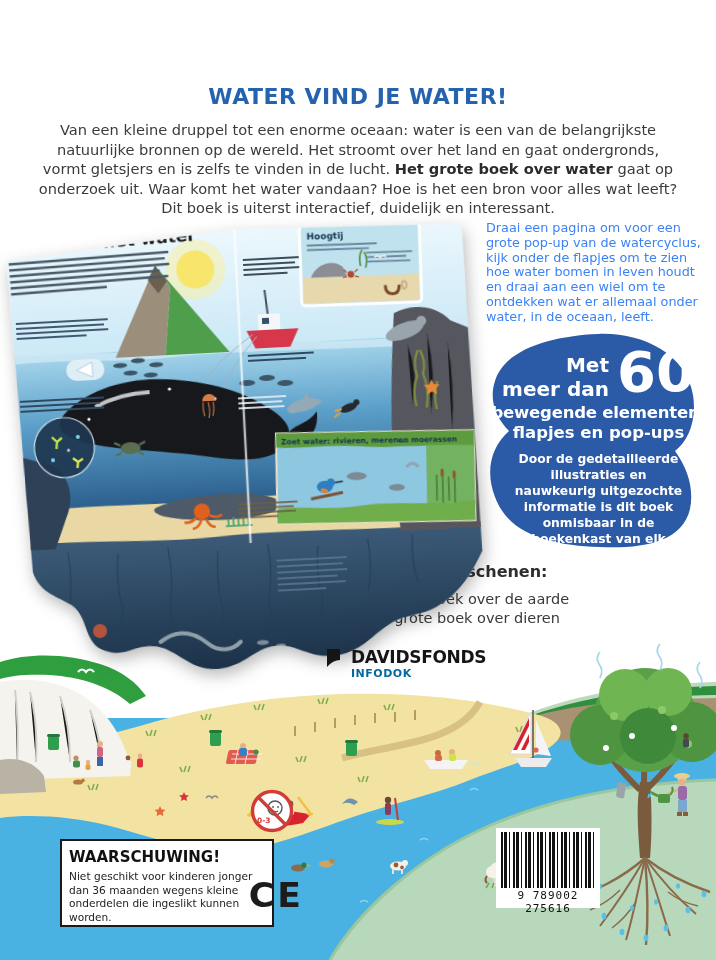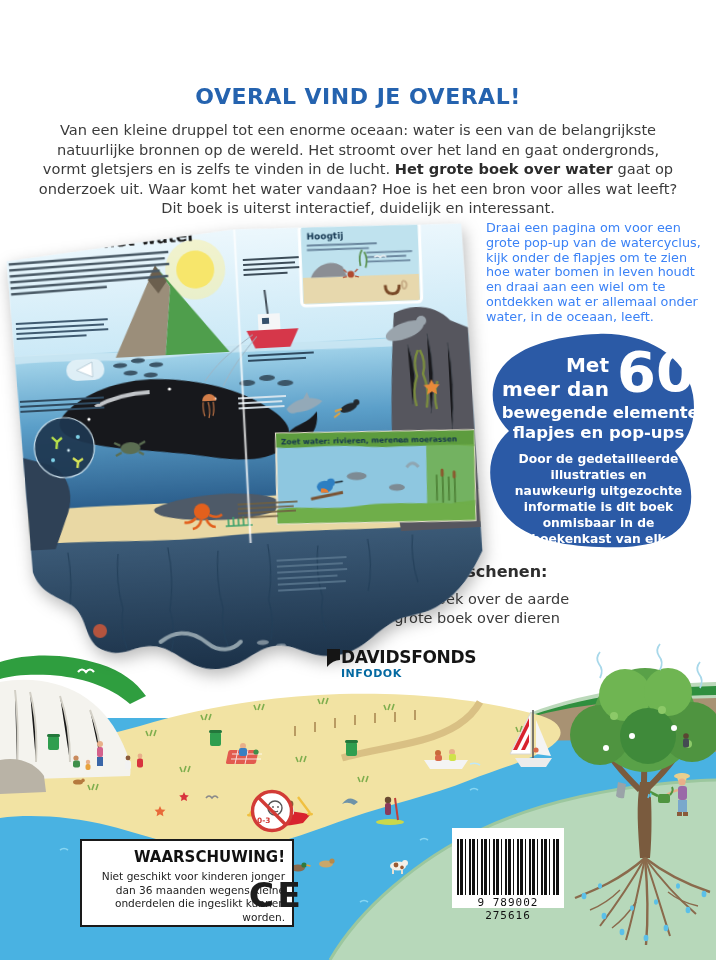--- a/index.html
+++ b/index.html
@@ -12,50 +12,50 @@
   .intro b{color:#2b2b2b;}
   .right-col{top:221px;left:486px;width:226px;font-size:12.8px;line-height:14.8px;color:#3b82f6;}
   .book{top:203px;left:2px;width:492px;height:465px;transform:rotate(-3deg);z-index:2;
         filter:drop-shadow(2px 6px 8px rgba(0,0,0,.28));}
   .badge{top:331px;left:481px;width:235px;height:218px;z-index:3;color:#fff;}
   .badge .blob{position:absolute;inset:0;}
   .badge .stack{position:relative;z-index:1;padding-top:12px;text-align:center;}
   .badge .row{display:flex;justify-content:center;align-items:center;gap:8px;}
   .badge .metcol{text-align:right;font-weight:800;font-size:20px;line-height:24px;padding-top:10px;}
   .badge .big{font-size:56px;font-weight:800;line-height:52px;}
-  .badge .l3{font-size:16.5px;font-weight:800;letter-spacing:-.2px;margin-top:2px;text-align:right;}
+  .badge .l3{font-size:16.5px;font-weight:800;letter-spacing:-.2px;margin-top:2px;}
   .badge .l4{font-size:16.5px;font-weight:800;margin-top:1px;}
   .badge .desc{width:170px;margin:9px auto 0;font-size:12.3px;font-weight:700;line-height:16px;}
   .published{top:562px;left:262px;width:400px;text-align:center;color:#2e2e2e;}
   .published .hd{font-size:16px;font-weight:800;margin-bottom:9px;}
   .published .it{font-size:14.5px;line-height:19px;color:#3a3a3a;}
-  .logo{top:648px;left:326px;display:flex;gap:0;z-index:2;}
+  .logo{top:648px;left:326px;display:flex;gap:10px;z-index:2;}
   .logo .nm{font-size:17px;font-weight:800;letter-spacing:-.3px;color:#151515;line-height:18px;}
   .logo .im{font-size:11px;font-weight:700;letter-spacing:.5px;color:#0369a1;line-height:15px;}
   .scene{top:640px;left:0;width:716px;height:320px;z-index:1;}
   .warn{top:839px;left:60px;width:196px;height:74px;background:#fff;border:2px solid #1a1a1a;z-index:4;
-        text-align:right;padding:5px 7px;box-sizing:content-box;margin-left:20px;}
+        text-align:left;padding:5px 7px;box-sizing:content-box;}
   .warn .t{font-size:15px;font-weight:800;color:#111;margin-top:2px;}
   .warn .b{font-size:10.6px;line-height:13.6px;color:#222;margin-top:4px;}
   .age{top:788px;left:249px;width:46px;height:46px;z-index:4;}
   .ce{top:876px;left:250px;z-index:4;font-size:33px;font-weight:800;color:#1c1c1c;letter-spacing:3px;
       transform:scaleX(1.05);}
-  .bar{top:828px;left:452px;width:112px;height:80px;background:#fff;z-index:4;padding:11px 5px 2px;
+  .bar{top:828px;left:496px;width:104px;height:80px;background:#fff;z-index:4;padding:4px 5px 2px;
        box-sizing:border-box;}
   .bar .bars{height:56px;background:repeating-linear-gradient(90deg,#111 0 2px,#fff 2px 3px,#111 3px 6px,#fff 6px 8px,#111 8px 9px,#fff 9px 12px);}
   .bar .num{font-size:11px;letter-spacing:1px;color:#111;text-align:center;margin-top:1px;
             font-family:"DejaVu Sans Mono","Liberation Mono",monospace;}
   svg text{font-family:"DejaVu Sans","Liberation Sans",sans-serif;}
 </style>
 </head>
 <body>
 
 <div class="page">
 
-  <div class="abs title">OVERAL VIND JE OVERAL!</div>
+  <div class="abs title">WATER VIND JE WATER!</div>
 
   <div class="abs intro">
     <span>Van een kleine druppel tot een enorme oceaan: water is een van de belangrijkste natuurlijke bronnen op de wereld. Het stroomt over het land en gaat ondergronds, vormt gletsjers en is zelfs te vinden in de lucht. </span><b>Het grote boek over water</b><span> gaat op onderzoek uit. Waar komt het water vandaan? Hoe is het een bron voor alles wat leeft? Dit boek is uiterst interactief, duidelijk en interessant.</span>
   </div>
 
   <div class="abs right-col">Draai een pagina om voor een grote pop-up van de watercyclus, kijk onder de flapjes om te zien hoe water bomen in leven houdt en draai aan een wiel om te ontdekken wat er allemaal onder water, in de oceaan, leeft.</div>
 
   <div class="abs book">
     <svg width="492" height="465" viewBox="0 0 492 465">
       <defs>

